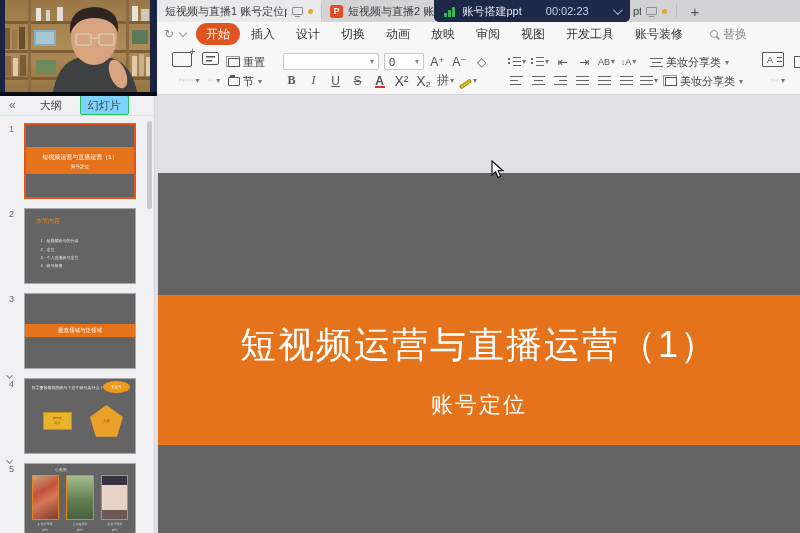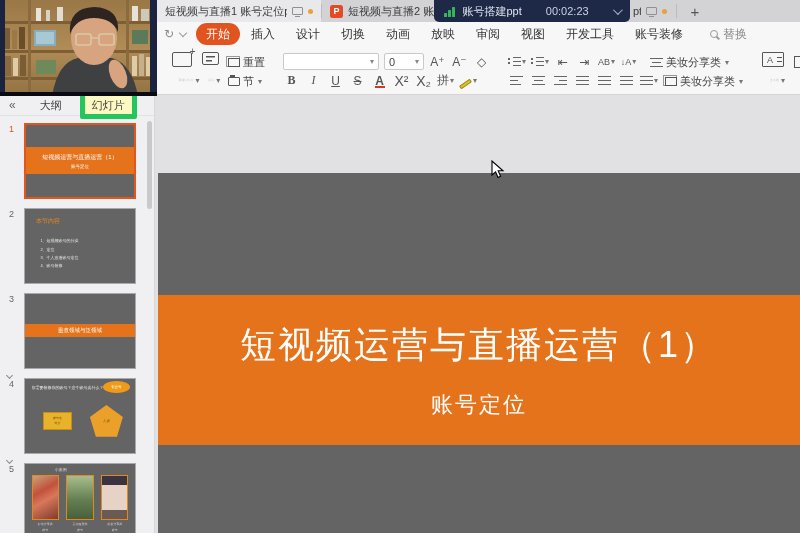--- a/index.html
+++ b/index.html
@@ -105,21 +105,21 @@
   .ic-shapes::after { content:""; position:absolute; left:0; bottom:0; width:11px; height:10px;
                       border:1.4px solid #555; background:#f7f7f8; }
 
   
   .sidebar { position:absolute; left:0; top:95px; width:155px; bottom:0; background:#f0f0f2;
              border-right:1px solid #d8d8da; z-index:3; }
   .side-head { height:21px; display:flex; align-items:center; gap:12px; padding:0 9px;
                font-size:11px; color:#444; border-bottom:1px solid #e2e2e4; }
   .collapse { font-size:12px; color:#666; margin-right:6px; }
   .stab { padding:1.5px 6px; }
-  .stab.active { border:5px solid #22c55e; background:#fef9c3; border-radius:2px; padding:1.5px 7px; }
+  .stab.active { border:1px solid #22c55e; background:#7dd3fc; border-radius:2px; padding:1.5px 7px; }
   .thumbs { position:absolute; top:21px; left:0; right:0; bottom:0; overflow:hidden; }
   .titem { position:relative; margin:7px 10px 9px 24px; }
   .tnum { position:absolute; left:-15px; top:1px; font-size:9px; color:#666; }
   .tnum.sel { color:#d2551e; }
   .tmark { position:absolute; left:-17px; top:-5px; width:5px; height:5px; }
   .tmark::after { content:""; position:absolute; left:0; top:0; width:4px; height:4px;
                   border-right:1px solid #8a8a8c; border-bottom:1px solid #8a8a8c; transform:rotate(45deg); }
   .thumb { width:112px; height:76px; background:#646464; border:1px solid #a9a9ab; position:relative; overflow:hidden; }
   .thumb.sel { border:2px solid #e2551c; }
   .mband { position:absolute; left:0; right:0; top:31%; height:37%; background:#e4731b;

